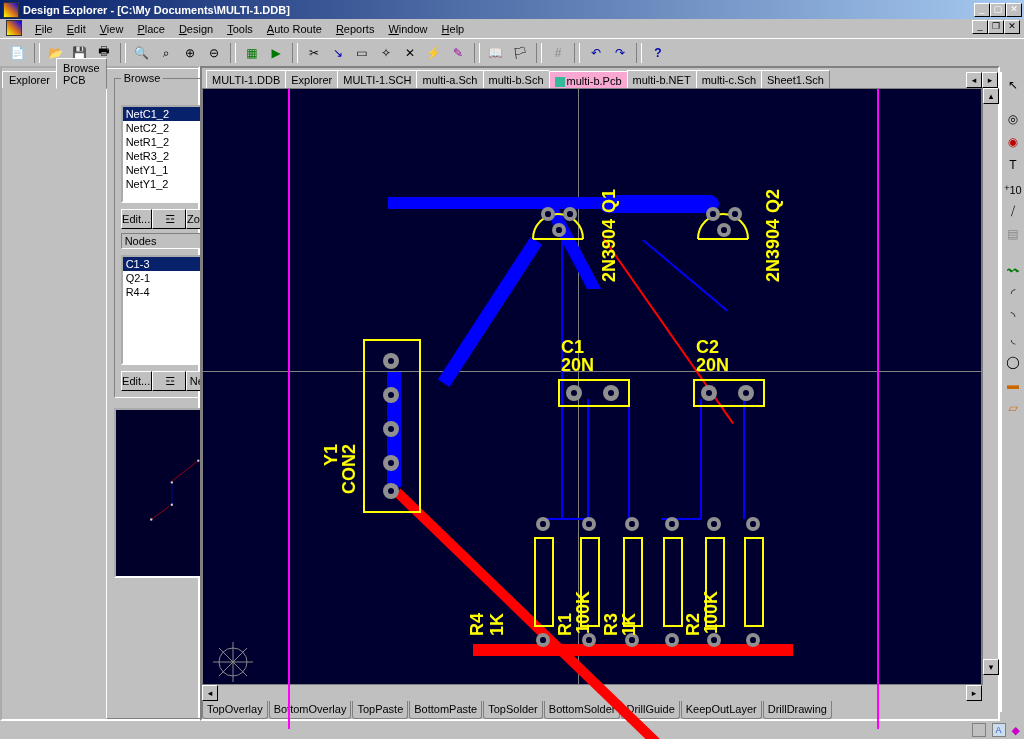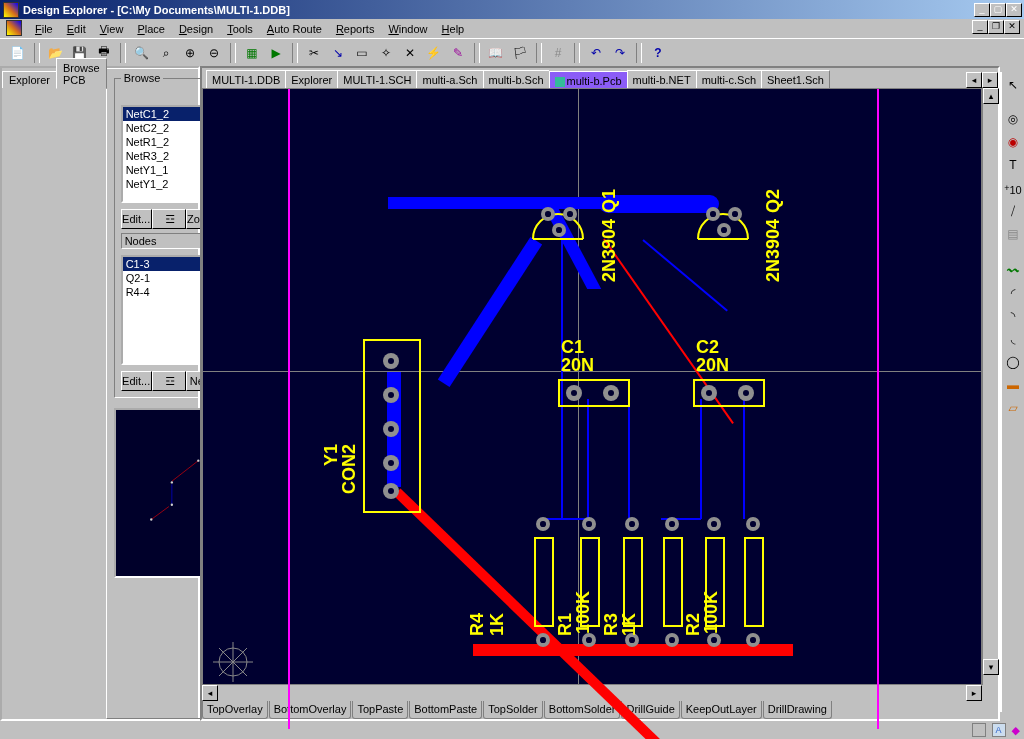--- a/index.html
+++ b/index.html
@@ -28,21 +28,21 @@
   .listbox { width:100%; border:2px inset #fff; background:#fff; margin:6px 0; overflow:hidden;}
   .listbox div { padding:0 3px; height:14px; line-height:14px; white-space:nowrap;}
   .listbox .sel { background:#08216b; color:#fff;}
   .btnrow { display:flex; gap:0; margin-top:2px;}
   .btn3d { flex:1; height:20px; border:1px solid; border-color:#fff #000 #000 #fff; background:#c0c0c0; text-align:center; line-height:18px; overflow:hidden;}
   .node-hdr { background:#c0c0c0; border:1px solid; border-color:#808080 #fff #fff #808080; padding:1px 3px; margin:4px 0 2px 0;}
   .preview { height:170px; border:2px inset #fff; background:#00002a; margin:6px 2px 2px 2px; position:relative;}
   .right { flex:1; display:flex; flex-direction:column; border:2px solid; border-color:#808080 #fff #fff #808080; position:relative;}
   .doctabs { height:20px; display:flex; align-items:flex-end; background:#c0c0c0; padding-left:4px;}
   .doctab { padding:2px 5px; border:1px solid #808080; border-bottom:none; background:#c0c0c0; margin-right:-1px; height:18px; line-height:14px; white-space:nowrap; border-top-color:#fff; border-left-color:#fff;}
-  .doctab.active { background:#8b5cf6; font-weight:normal; border-bottom:1px solid #c0c0c0; margin-bottom:-1px;}
+  .doctab.active { background:#f9a8d4; font-weight:normal; border-bottom:1px solid #c0c0c0; margin-bottom:-1px;}
   .tabicon { width:10px; height:10px; display:inline-block; background:#3b9; margin-right:2px; vertical-align:middle;}
   .tabnav { margin-left:auto; display:flex;}
   .canvas-area{ flex:1; display:flex; }
   .canvas { flex:1; background:#000030; position:relative; border:1px solid #808080;}
   .scroll-v { width:16px; background:#c0c0c0; border-left:1px solid #808080;}
   .scroll-h { height:16px; background:#c0c0c0; display:flex;}
   .sc-btn { width:16px; height:16px; background:#c0c0c0; border:1px solid; border-color:#fff #000 #000 #fff; text-align:center; font-size:9px; line-height:14px;}
   .layer-tabs { height:18px; background:#c0c0c0; display:flex; overflow:hidden; font-size:10px;}
   .ltab { padding:1px 4px; border:1px solid #808080; border-top:none; border-radius:0 0 3px 3px; margin-right:1px; background:#c0c0c0; white-space:nowrap; line-height:14px;}
   .statusbar { height:18px; background:#c0c0c0; display:flex; align-items:center; padding:0 4px; gap:6px;}

